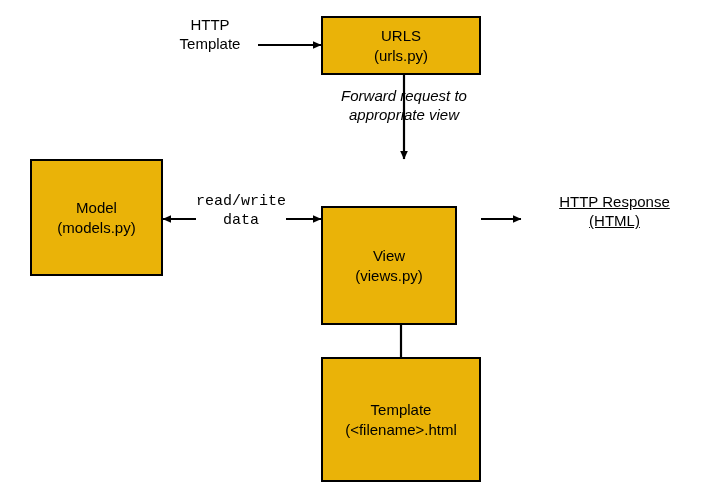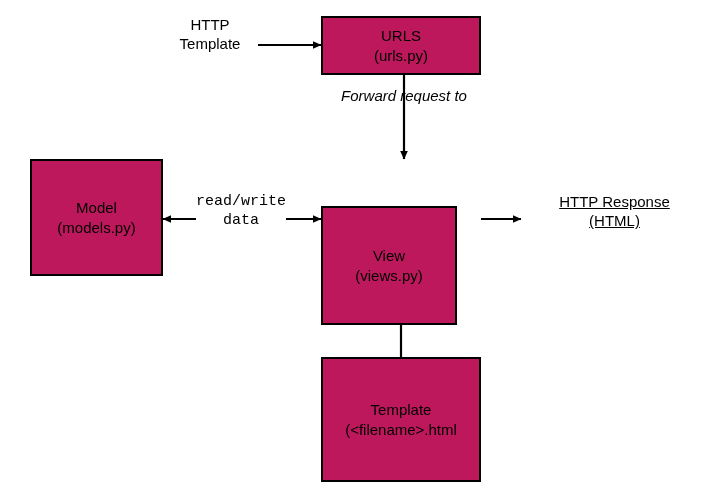--- a/index.html
+++ b/index.html
@@ -15,21 +15,21 @@
     position: relative;
     width: 713px;
     height: 503px;
     background: #ffffff;
     overflow: hidden;
   }
   .node {
     position: absolute;
     box-sizing: border-box;
     border: 2px solid #000000;
-    background: #be185d;
+    background: #eab308;
     display: flex;
     flex-direction: column;
     align-items: center;
     justify-content: center;
     text-align: center;
     line-height: 1.28;
     font-size: 15px;
   }
   .node .l1, .node .l2 {
     display: block;
@@ -123,20 +123,21 @@
     <span class="l2">(&lt;filename&gt;.html</span>
   </div>
 
   <div class="edge-label" id="label-http-request">
     <span class="l1">HTTP</span>
     <span class="l2">Template</span>
   </div>
 
   <div class="edge-label" id="label-forward">
     <span class="l1">Forward request to</span>
+    <span class="l2">appropriate view</span>
   </div>
 
   <div class="edge-label" id="label-readwrite">
     <span class="l1">read/write</span>
     <span class="l2">data</span>
   </div>
 
   <div class="edge-label" id="label-http-response">
     <span class="l1">HTTP Response</span>
     <span class="l2">(HTML)</span>

